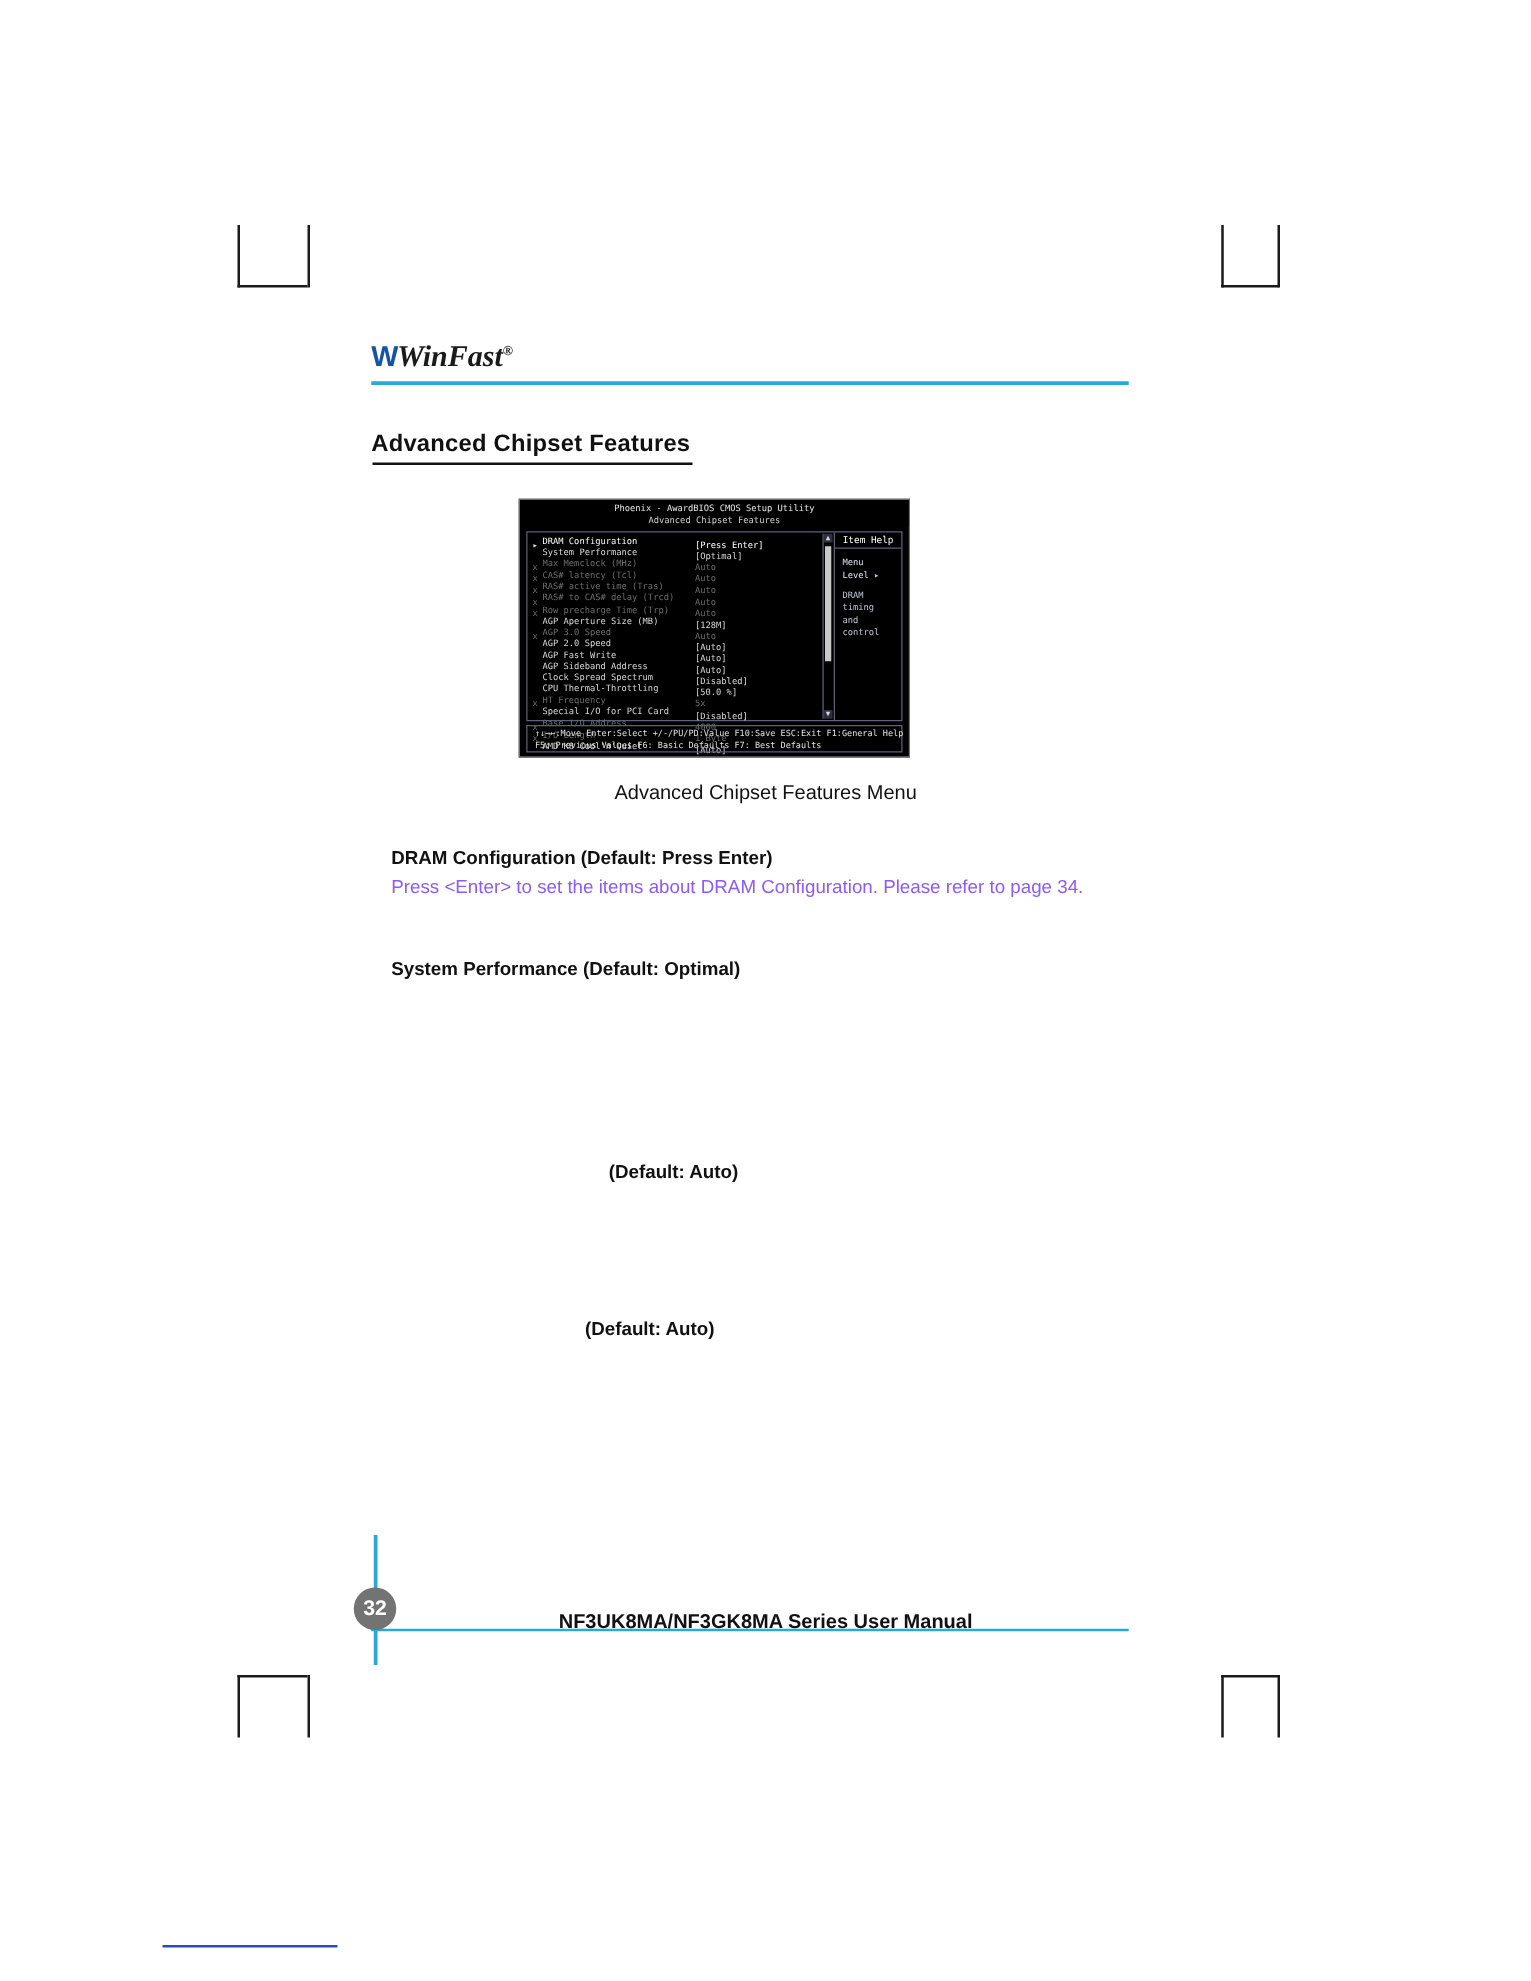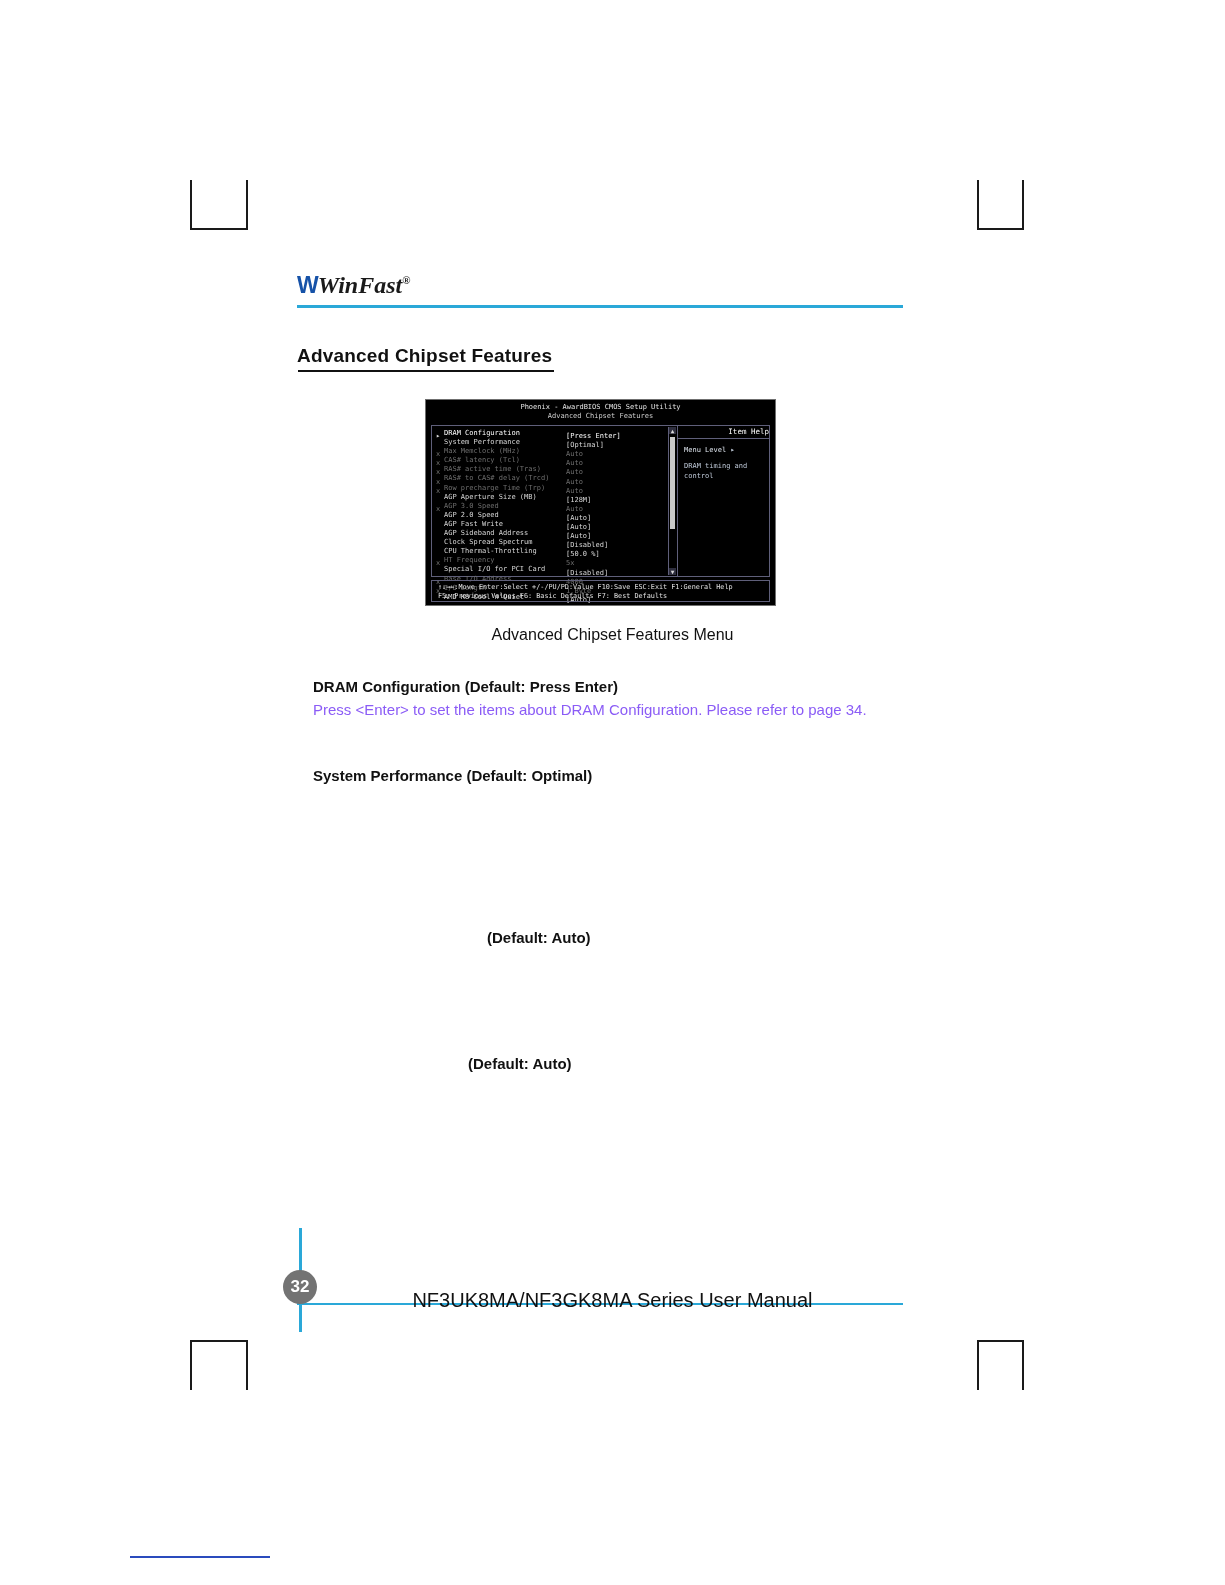--- a/index.html
+++ b/index.html
@@ -90,23 +90,23 @@
     left: 298px;
     top: 370px;
     width: 256px;
     height: 2px;
     background: #111;
   }
 
   
   .bios {
     position: absolute;
-    left: 425px;
+    left: 415px;
     top: 399px;
-    width: 351px;
+    width: 313px;
     height: 207px;
     background: #000;
     border: 1px solid #6f6f6f;
     box-sizing: border-box;
     font-family: "DejaVu Sans Mono", monospace;
     color: #d8d8d8;
     overflow: hidden;
   }
   .bios-titlebar {
     position: absolute;
@@ -136,21 +136,21 @@
     border-right: 1px solid #5f5f7a;
     box-sizing: border-box;
     padding: 3px 0 0 4px;
   }
   .bios-right {
     position: relative;
     flex: 1;
     box-sizing: border-box;
   }
   .help-title {
-    text-align: right;
+    text-align: center;
     font-size: 7.5px;
     line-height: 11px;
     color: #ffffff;
     border-bottom: 1px solid #5f5f7a;
     padding-bottom: 1px;
   }
   .help-body {
     padding: 6px 5px 0 6px;
     font-size: 7px;
     line-height: 10px;
@@ -281,22 +281,22 @@
     width: 3px;
     height: 104px;
     background: #2aa8d8;
   }
   .footer-title {
     position: absolute;
     left: 0;
     top: 1289px;
     width: 1225px;
     text-align: center;
-    font-size: 20px;
-    font-weight: normal;
+    font-size: 16px;
+    font-weight: bold;
     color: #111;
   }
   .bottom-link {
     position: absolute;
     left: 130px;
     top: 1556px;
     width: 140px;
     height: 2px;
     background: #2a4bbd;
   }

